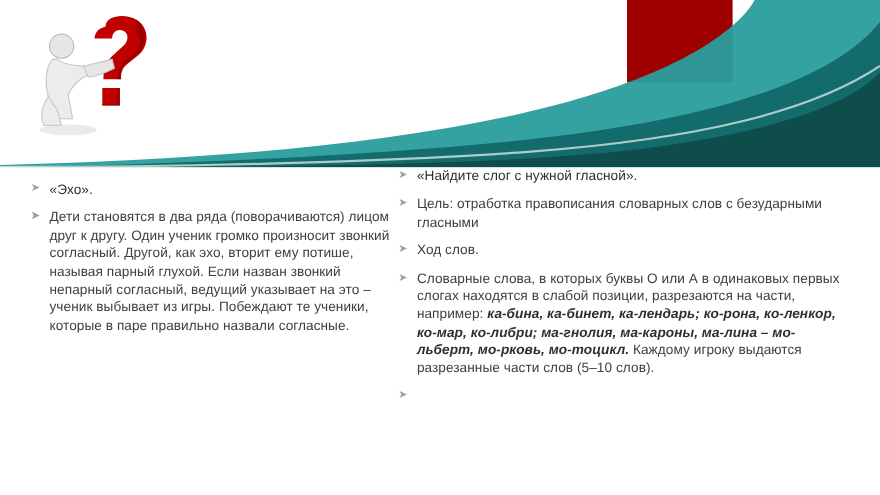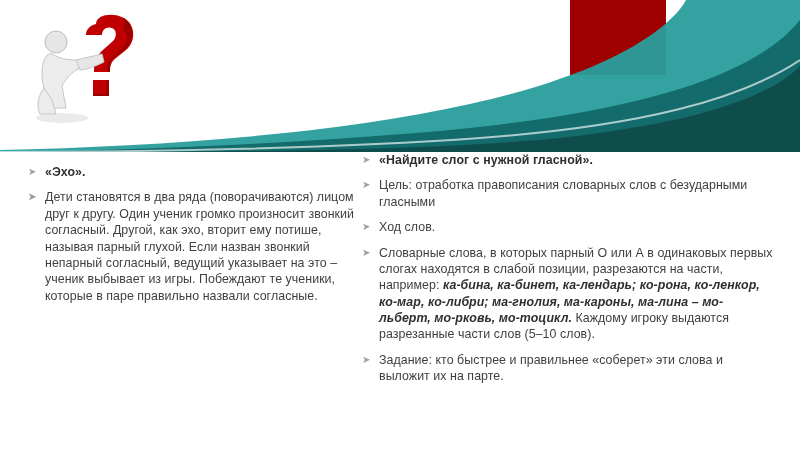--- a/index.html
+++ b/index.html
@@ -77,21 +77,21 @@
   }
   .bullet .arrow {
     position: absolute;
     left: 0;
     top: 1px;
     color: #9aa0a3;
     font-size: 10px;
     line-height: 1.45;
   }
   .bullet.bold > .btext {
-    font-weight: bold;
+    font-weight: normal;
     color: #2f2f2f;
   }
   .bullet i {
     font-style: italic;
     font-weight: bold;
     color: #2f2f2f;
   }
   .col-left .bullet:first-child {
     margin-top: 12px;
   }
@@ -175,25 +175,24 @@
       </div>
 
       <div class="bullet">
         <span class="arrow">➤</span>
         <span class="btext">Ход слов.</span>
       </div>
 
       <div class="bullet">
         <span class="arrow">➤</span>
         <span class="btext">
-          <span>Словарные слова, в которых парный О или А в одинаковых первых слогах находятся в слабой позиции, разрезаются на части, например: </span><i>ка-бина, ка-бинет, ка-лендарь; ко-рона, ко-ленкор, ко-мар, ко-либри; ма-гнолия, ма-кароны, ма-лина – мо-льберт, мо-рковь, мо-тоцикл.</i><span> Каждому игроку выдаются разрезанные части слов (5–10 слов).</span>
+          <span>Словарные слова, в которых буквы О или А в одинаковых первых слогах находятся в слабой позиции, разрезаются на части, например: </span><i>ка-бина, ка-бинет, ка-лендарь; ко-рона, ко-ленкор, ко-мар, ко-либри; ма-гнолия, ма-кароны, ма-лина – мо-льберт, мо-рковь, мо-тоцикл.</i><span> Каждому игроку выдаются разрезанные части слов (5–10 слов).</span>
         </span>
       </div>
 
       <div class="bullet">
         <span class="arrow">➤</span>
-        <span class="btext">Задание: кто быстрее и правильнее «соберет» эти слова и выложит их на парте.</span>
       </div>
 
     </div>
 
   </div>
 </div>
 
 </body></html>

